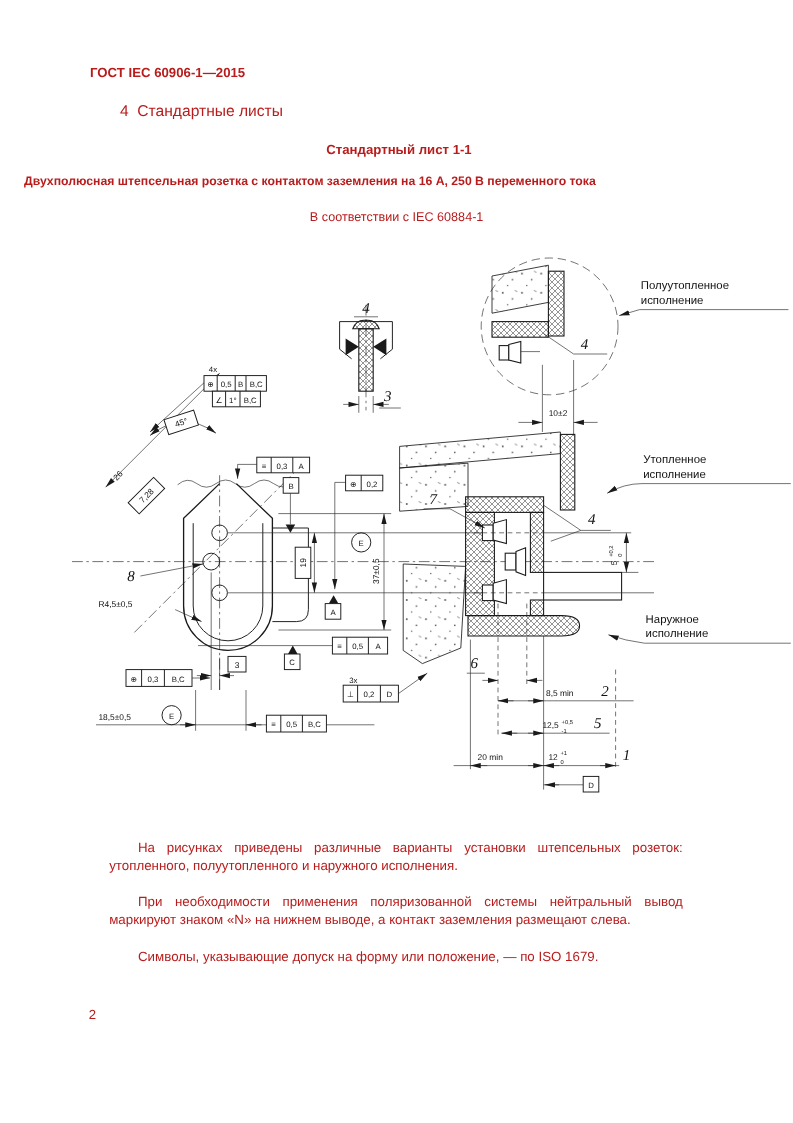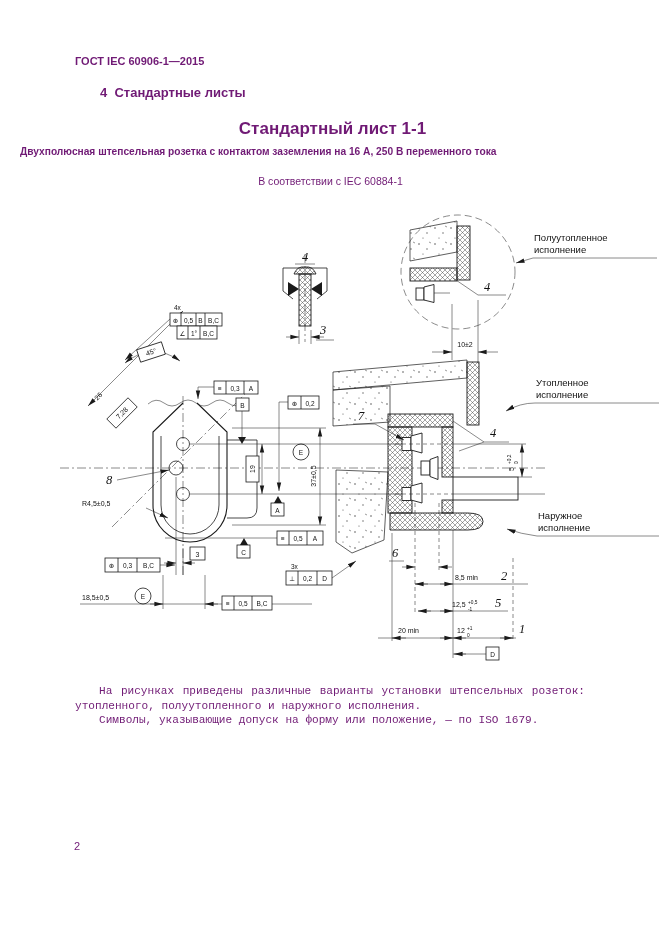--- a/index.html
+++ b/index.html
@@ -1,25 +1,25 @@
 <!DOCTYPE html>
 <html><head>
 <meta charset="utf-8">
 <style>
   html,body{margin:0;padding:0;background:#888;}
   .page{position:relative;width:661px;height:936px;background:#fff;margin:0 auto;
-        font-family:"Liberation Sans",sans-serif;color:#701a75;outline:1px solid #d9d9d9;overflow:hidden;}
+        font-family:"Liberation Sans",sans-serif;color:#b91c1c;outline:1px solid #d9d9d9;overflow:hidden;}
   .abs{position:absolute;}
   .doc-code{left:75px;top:55px;font-size:11px;font-weight:bold;}
-  .sec-head{left:100px;top:85px;font-size:13px;font-weight:bold;white-space:pre;}
-  .sheet-label{left:4px;right:0;top:119px;text-align:center;font-size:17px;font-weight:bold;}
+  .sec-head{left:100px;top:85px;font-size:13px;font-weight:normal;white-space:pre;}
+  .sheet-label{left:4px;right:0;top:119px;text-align:center;font-size:11px;font-weight:bold;}
   .sheet-title{left:20px;right:20px;top:146px;font-size:10.2px;font-weight:bold;white-space:nowrap;}
   .conformity{left:0;right:0;top:175px;text-align:center;font-size:10.5px;}
   .notes{left:75px;right:76px;top:684px;font-size:11.1px;line-height:1.32;text-align:justify;}
-  .notes p{margin:0;text-indent:24px;font-family:Liberation Mono, monospace;}
+  .notes p{margin:16px;text-indent:24px;}
   .pagenum{left:74px;top:840px;font-size:11px;}
   svg text{font-family:"Liberation Sans",sans-serif;fill:#111;}
   svg .t65{font-size:6.5px;}
   svg .t7{font-size:7px;}
   svg .t45{font-size:4.8px;}
   svg .t9{font-size:9.5px;}
   svg .it{font-family:"Liberation Serif",serif;font-style:italic;font-size:12.5px;}
   svg .mid{text-anchor:middle;}
   .ln{stroke:#1a1a1a;stroke-width:1.1;fill:none;}
   .md{stroke:#1a1a1a;stroke-width:0.8;fill:none;}
@@ -366,17 +366,18 @@
         <text class="t9" x="538" y="519">Наружное</text>
         <text class="t9" x="538" y="531">исполнение</text>
         <path class="tn" d="M537,536 L659,536"></path>
         <path class="tn" d="M537,536 Q521,534 507,529" marker-end="url(#ae)"></path>
       </g>
     </g>
   </svg>
 
   <div class="abs notes">
     <p>На рисунках приведены различные варианты установки штепсельных розеток: утопленного, полуутопленного и наружного исполнения.</p>
+    <p>При необходимости применения поляризованной системы нейтральный вывод маркируют знаком «N» на нижнем выводе, а контакт заземления размещают слева.</p>
     <p>Символы, указывающие допуск на форму или положение, — по ISO 1679.</p>
   </div>
 
   <div class="abs pagenum">2</div>
 </div>
 
 </body></html>

